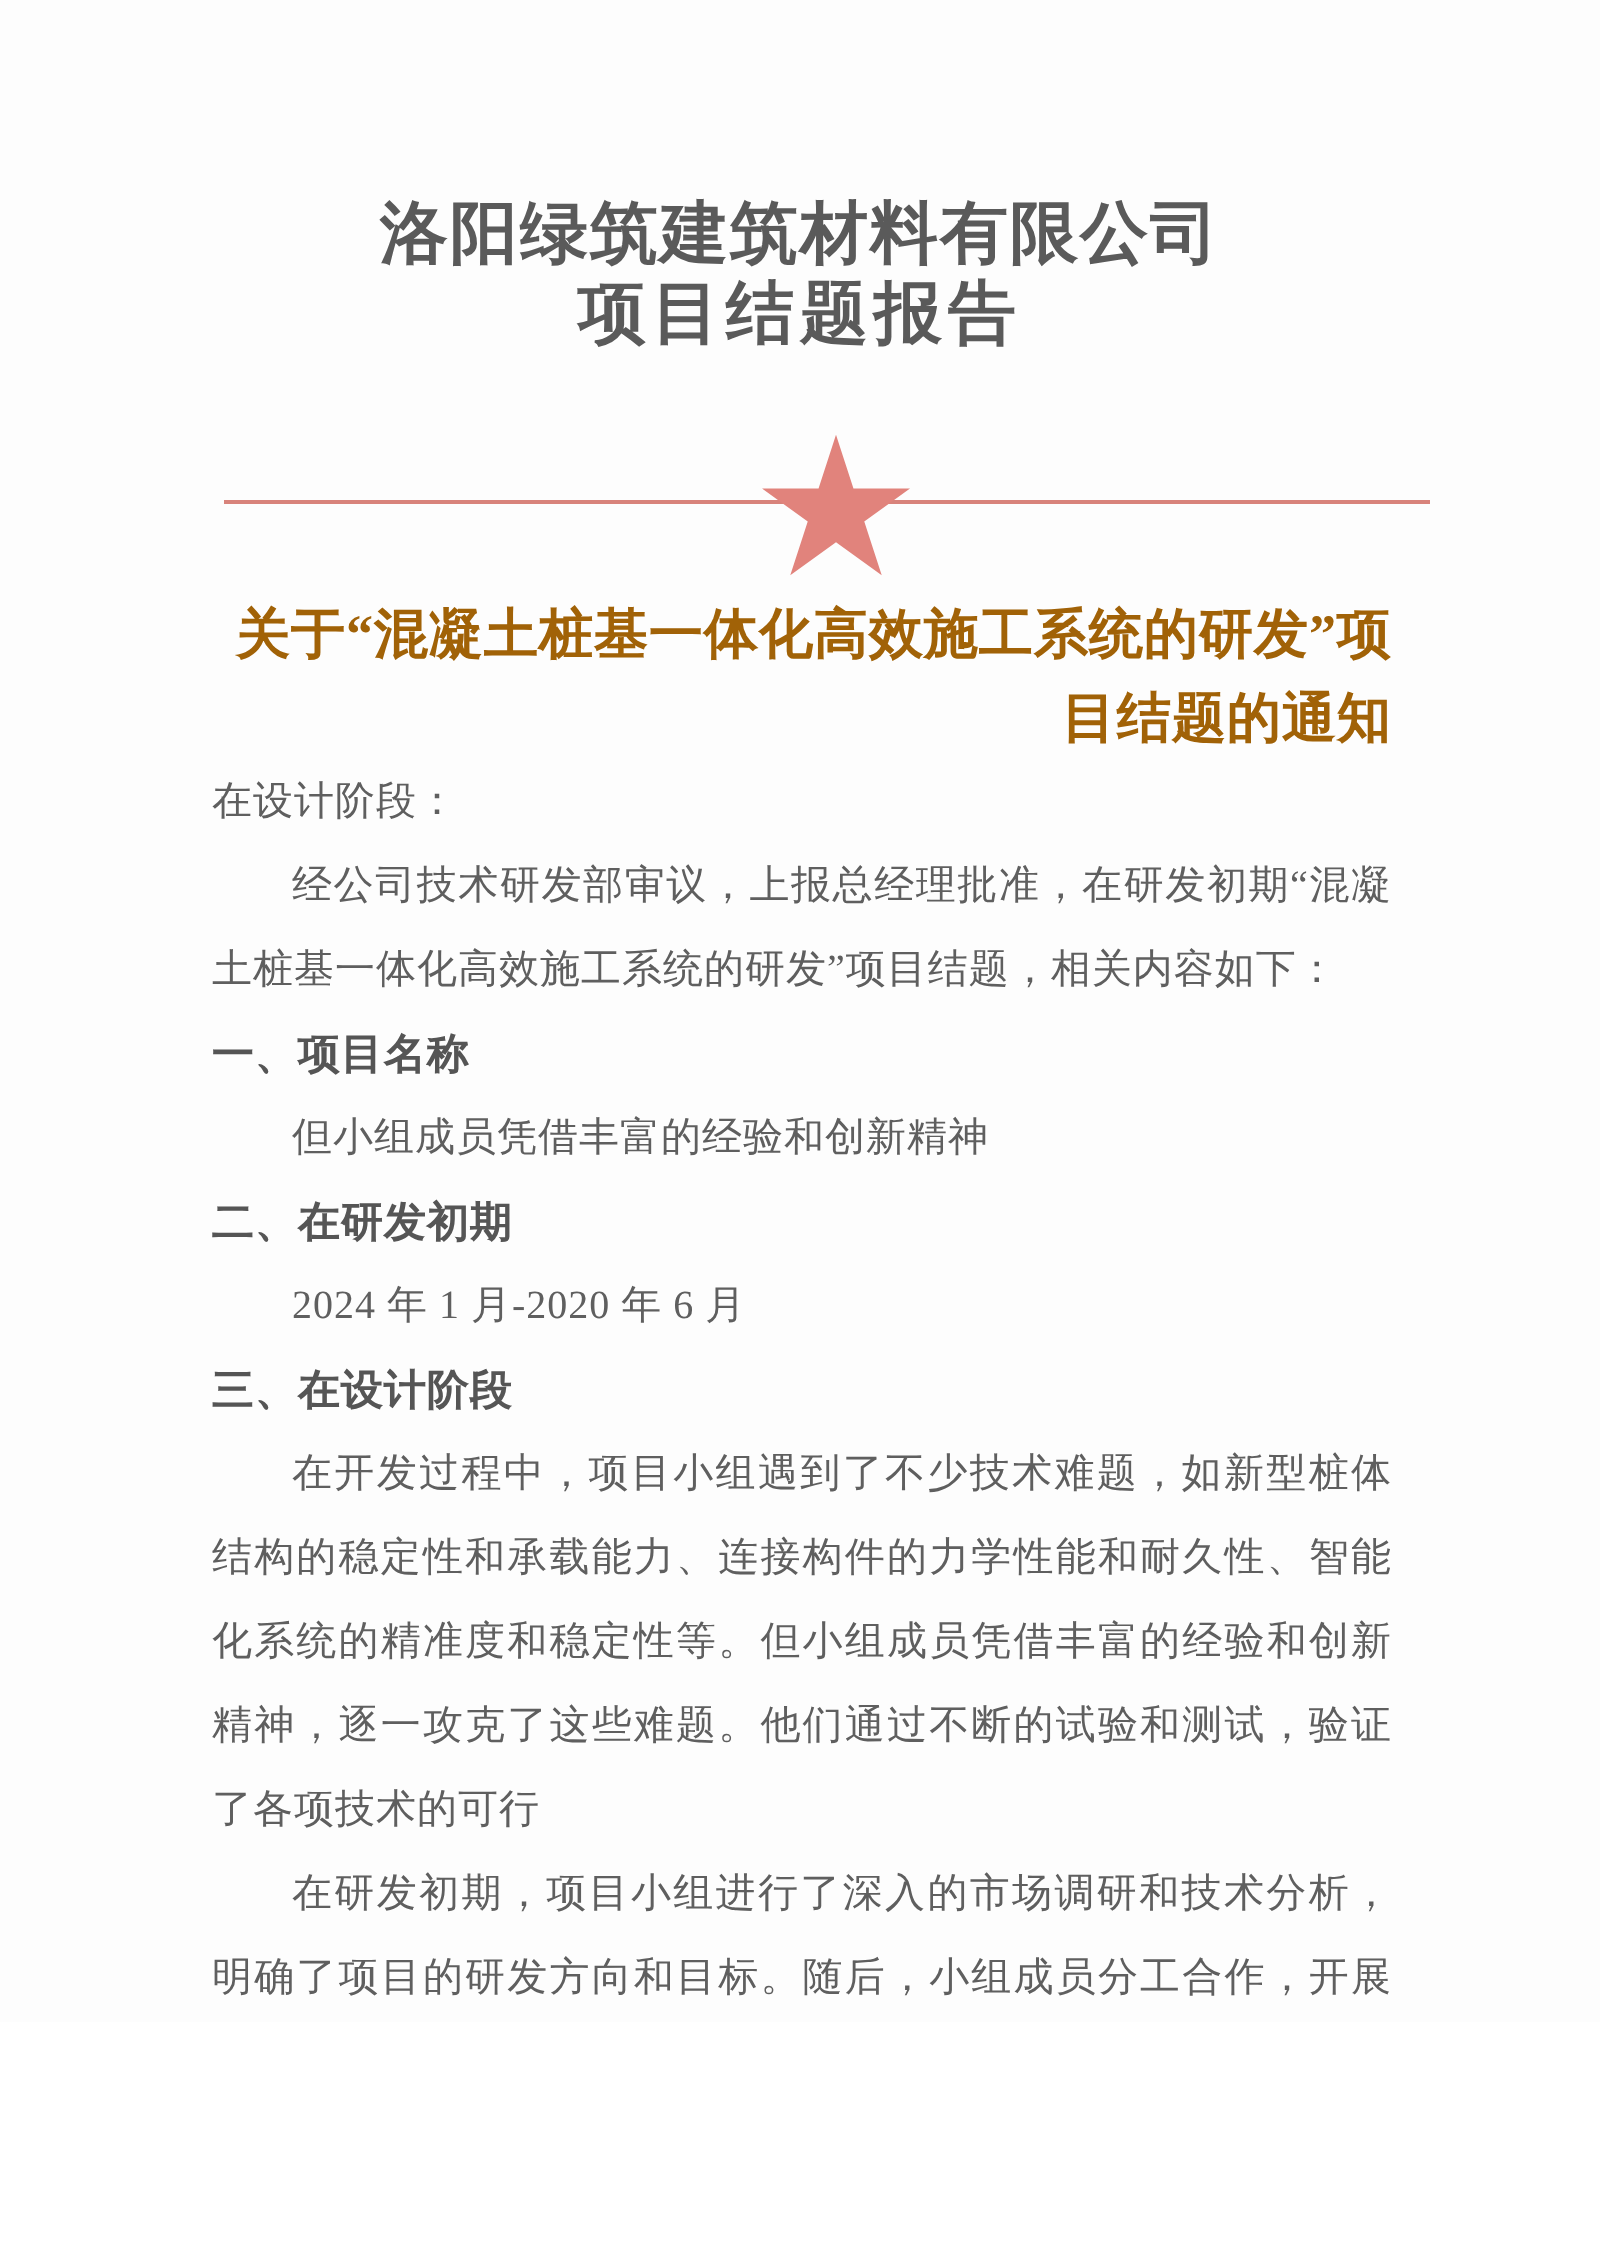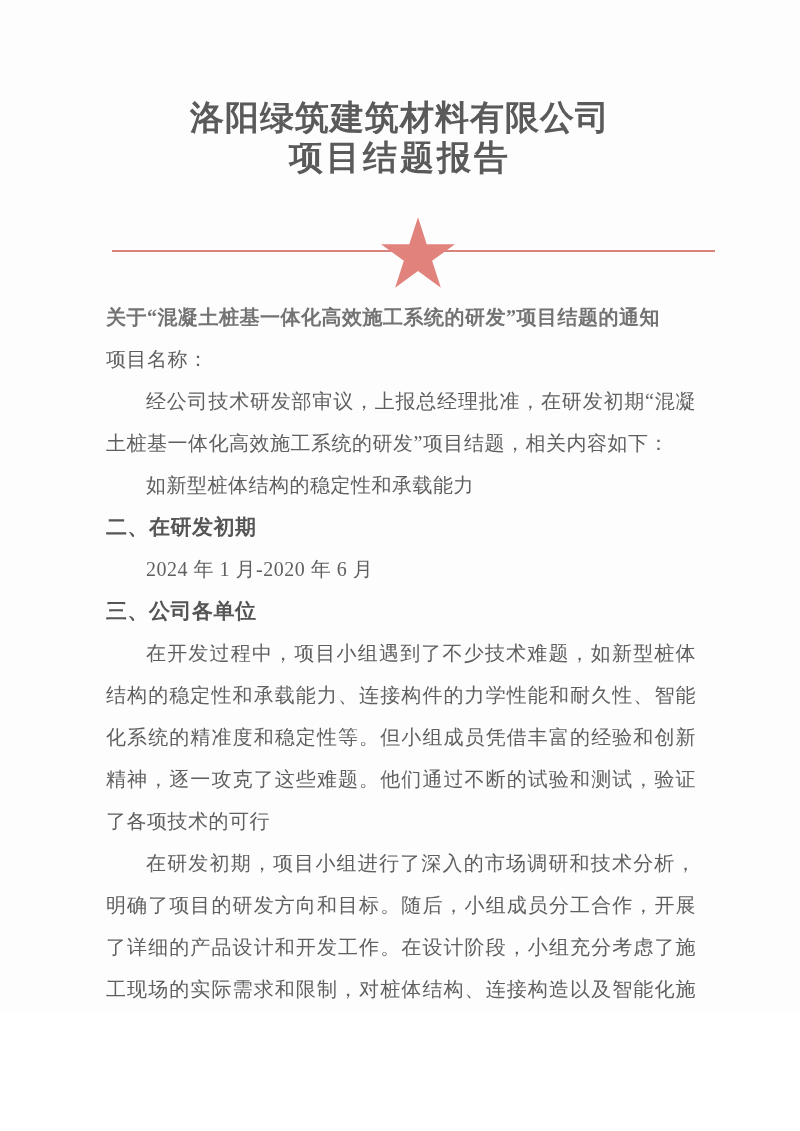--- a/index.html
+++ b/index.html
@@ -67,24 +67,24 @@
     top: 296px;
     left: 106px;
     width: 590px;
     font-size: 20px;
     line-height: 42px;
     letter-spacing: 0.5px;
     color: #5f5f5f;
     text-align: justify;
   }
   .notice-heading {
-    text-align: left;
+    text-align: right;
     font-weight: 700;
-    font-size: 20px;
-    color: #737373;
+    font-size: 27px;
+    color: #a16207;
   }
   .salutation {
     text-align: left;
   }
   .para {
     text-indent: 2em;
     margin: 0;
   }
   .section-heading {
     font-weight: 700;
@@ -118,30 +118,31 @@
     <div class="divider-line"></div>
     <svg class="divider-star" viewBox="0 0 100 95" xmlns="http://www.w3.org/2000/svg">
       <polygon points="50,0 61.8,36.3 100,36.3 69.1,58.7 80.9,95 50,72.6 19.1,95 30.9,58.7 0,36.3 38.2,36.3" fill="#e1837c"></polygon>
     </svg>
   </div>
 
   <div class="content">
 
     <div class="notice-heading">关于“混凝土桩基一体化高效施工系统的研发”项目结题的通知</div>
 
-    <div class="salutation">项目名称：</div>
+    <div class="salutation">在设计阶段：</div>
 
     <p class="para">经公司技术研发部审议，上报总经理批准，在研发初期“混凝土桩基一体化高效施工系统的研发”项目结题，相关内容如下：</p>
 
-    <div class="section-content">如新型桩体结构的稳定性和承载能力</div>
+    <div class="section-heading">一、项目名称</div>
+    <div class="section-content">但小组成员凭借丰富的经验和创新精神</div>
 
     <div class="section-heading">二、在研发初期</div>
     <div class="section-content">2024 年 1 月-2020 年 6 月</div>
 
-    <div class="section-heading">三、公司各单位</div>
+    <div class="section-heading">三、在设计阶段</div>
     <p class="para">在开发过程中，项目小组遇到了不少技术难题，如新型桩体结构的稳定性和承载能力、连接构件的力学性能和耐久性、智能化系统的精准度和稳定性等。但小组成员凭借丰富的经验和创新精神，逐一攻克了这些难题。他们通过不断的试验和测试，验证了各项技术的可行</p>
     <p class="para">在研发初期，项目小组进行了深入的市场调研和技术分析，明确了项目的研发方向和目标。随后，小组成员分工合作，开展了详细的产品设计和开发工作。在设计阶段，小组充分考虑了施工现场的实际需求和限制，对桩体结构、连接构造以及智能化施工系统进行了多次优化和改进。</p>
 
   </div>
 
   <div class="scan-edge-artifact"></div>
 
 </div>
 
 </body></html>

